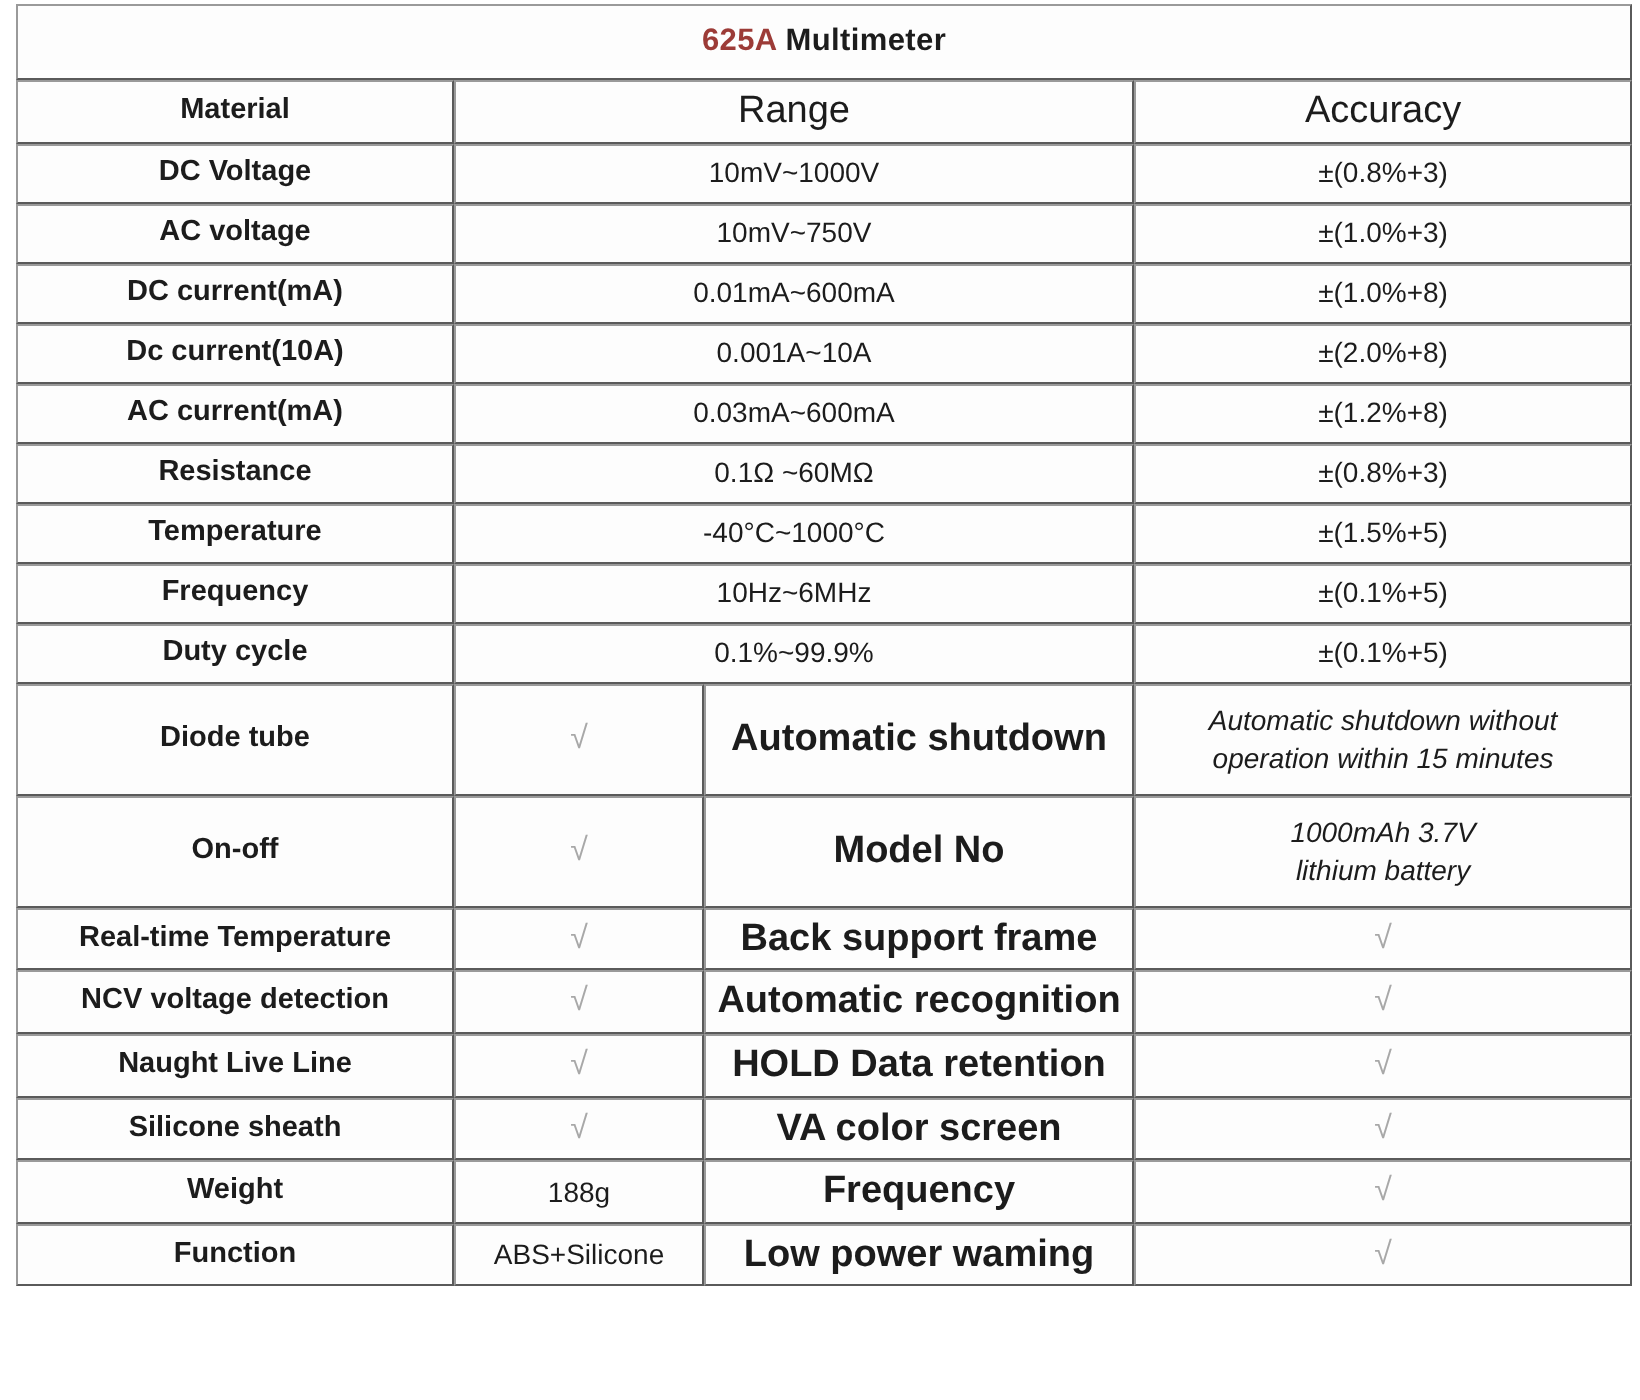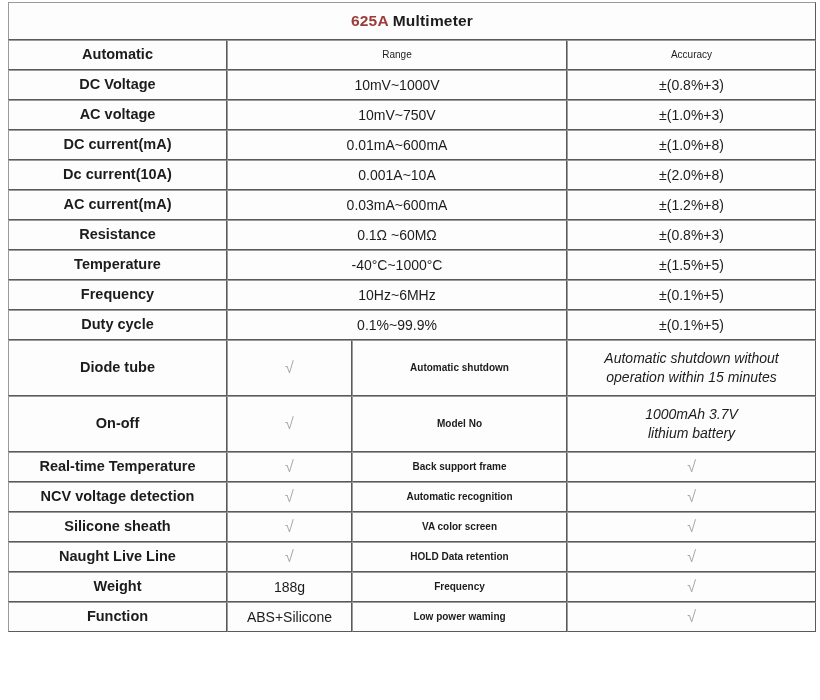--- a/index.html
+++ b/index.html
@@ -60,21 +60,21 @@
   .c-label {
     font-weight: bold;
     font-size: 14.5px;
   }
   .c-val {
     font-weight: normal;
     font-size: 14px;
   }
   .c-head {
     font-weight: normal;
-    font-size: 10px;
+    font-size: 19px;
   }
   .c-head.bold { font-weight: bold; }
   .check {
     color: #a8a8a8;
     font-size: 16px;
     font-weight: normal;
   }
   .two-line { line-height: 1.55; font-size: 14px; }
   .two-line .ln { display: block; font-style: italic; }
 </style>
@@ -87,21 +87,21 @@
       <col style="width:219px">
       <col style="width:125px">
       <col style="width:215px">
       <col style="width:249px">
     </colgroup>
     <tbody>
       <tr>
         <td class="title-cell" colspan="4"><span class="brand">625A</span><span class="brand-suffix"> Multimeter</span></td>
       </tr>
       <tr class="r-std">
-        <td class="c-label">Automatic</td>
+        <td class="c-label">Material</td>
         <td class="c-head" colspan="2">Range</td>
         <td class="c-head">Accuracy</td>
       </tr>
 
       <tr class="r-std">
         <td class="c-label">DC Voltage</td>
         <td class="c-val" colspan="2">10mV~1000V</td>
         <td class="c-val">±(0.8%+3)</td>
       </tr>
       <tr class="r-std">
@@ -169,29 +169,29 @@
         <td class="c-head bold">Back support frame</td>
         <td class="check">√</td>
       </tr>
       <tr class="r-std">
         <td class="c-label">NCV voltage detection</td>
         <td class="check">√</td>
         <td class="c-head bold">Automatic recognition</td>
         <td class="check">√</td>
       </tr>
       <tr class="r-std">
+        <td class="c-label">Naught Live Line</td>
+        <td class="check">√</td>
+        <td class="c-head bold">HOLD Data retention</td>
+        <td class="check">√</td>
+      </tr>
+      <tr class="r-std">
         <td class="c-label">Silicone sheath</td>
         <td class="check">√</td>
         <td class="c-head bold">VA color screen</td>
-        <td class="check">√</td>
-      </tr>
-      <tr class="r-std">
-        <td class="c-label">Naught Live Line</td>
-        <td class="check">√</td>
-        <td class="c-head bold">HOLD Data retention</td>
         <td class="check">√</td>
       </tr>
       <tr class="r-std">
         <td class="c-label">Weight</td>
         <td class="c-val">188g</td>
         <td class="c-head bold">Frequency</td>
         <td class="check">√</td>
       </tr>
       <tr class="r-std">
         <td class="c-label">Function</td>

